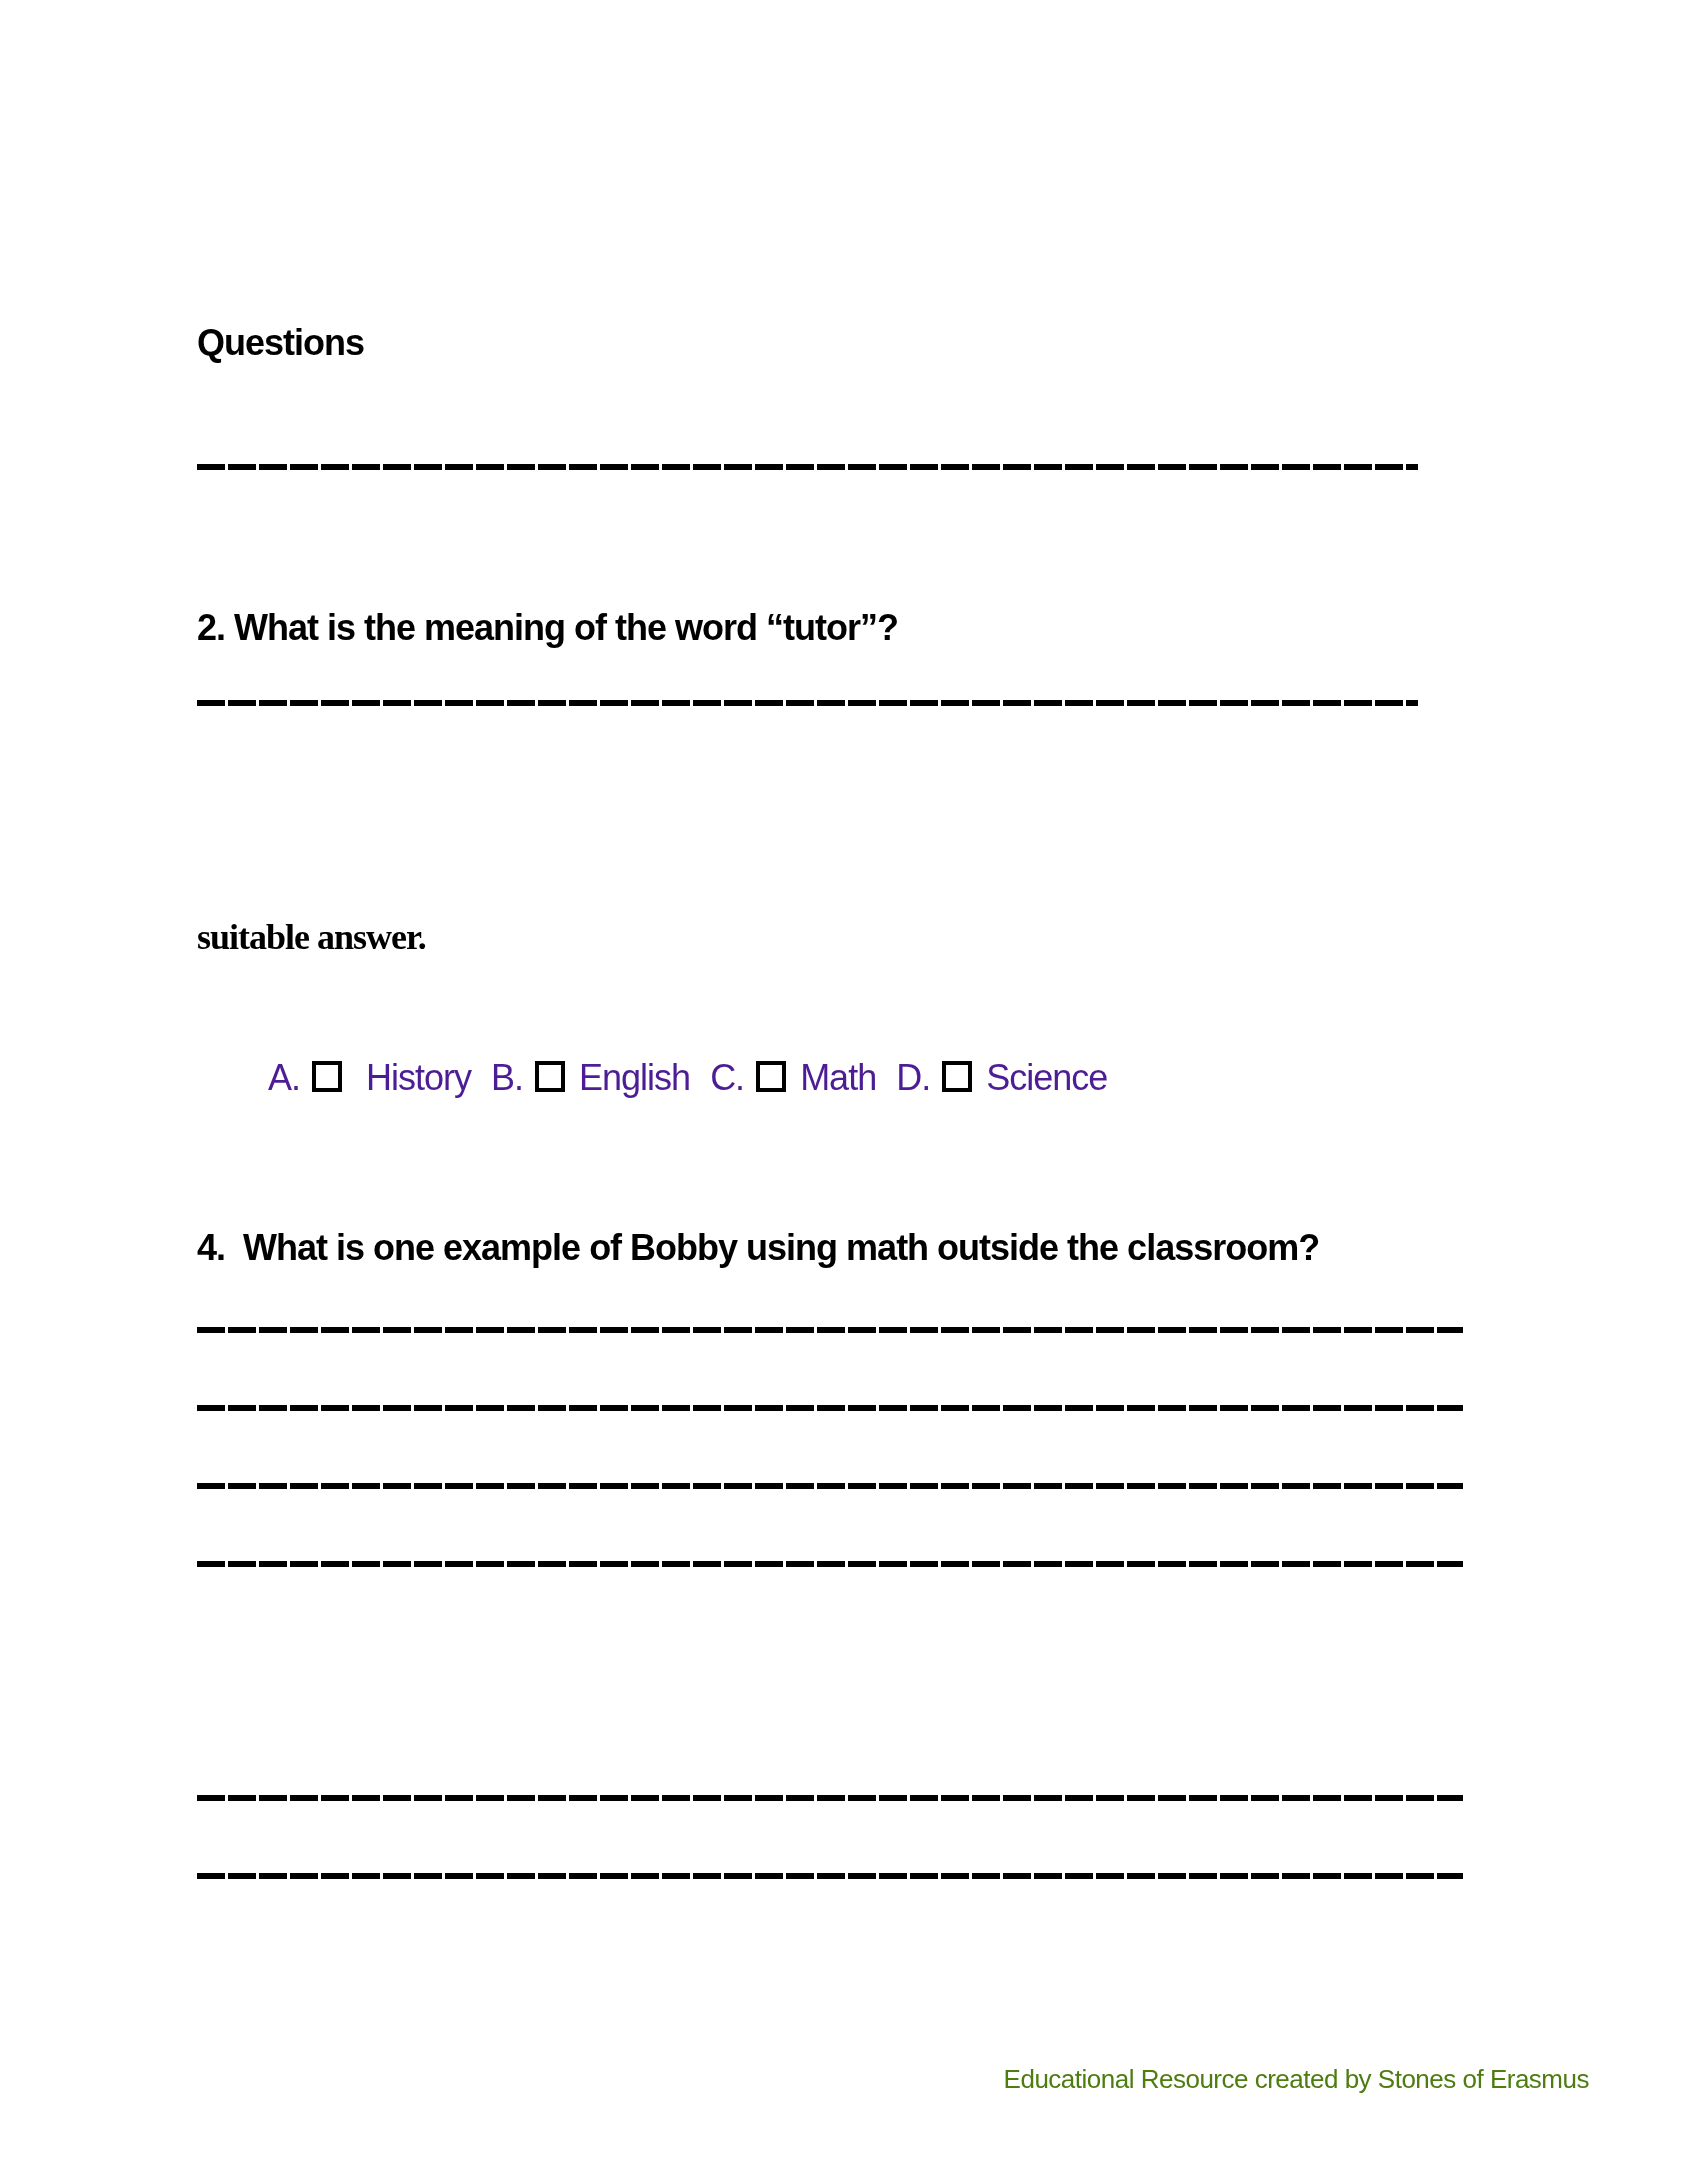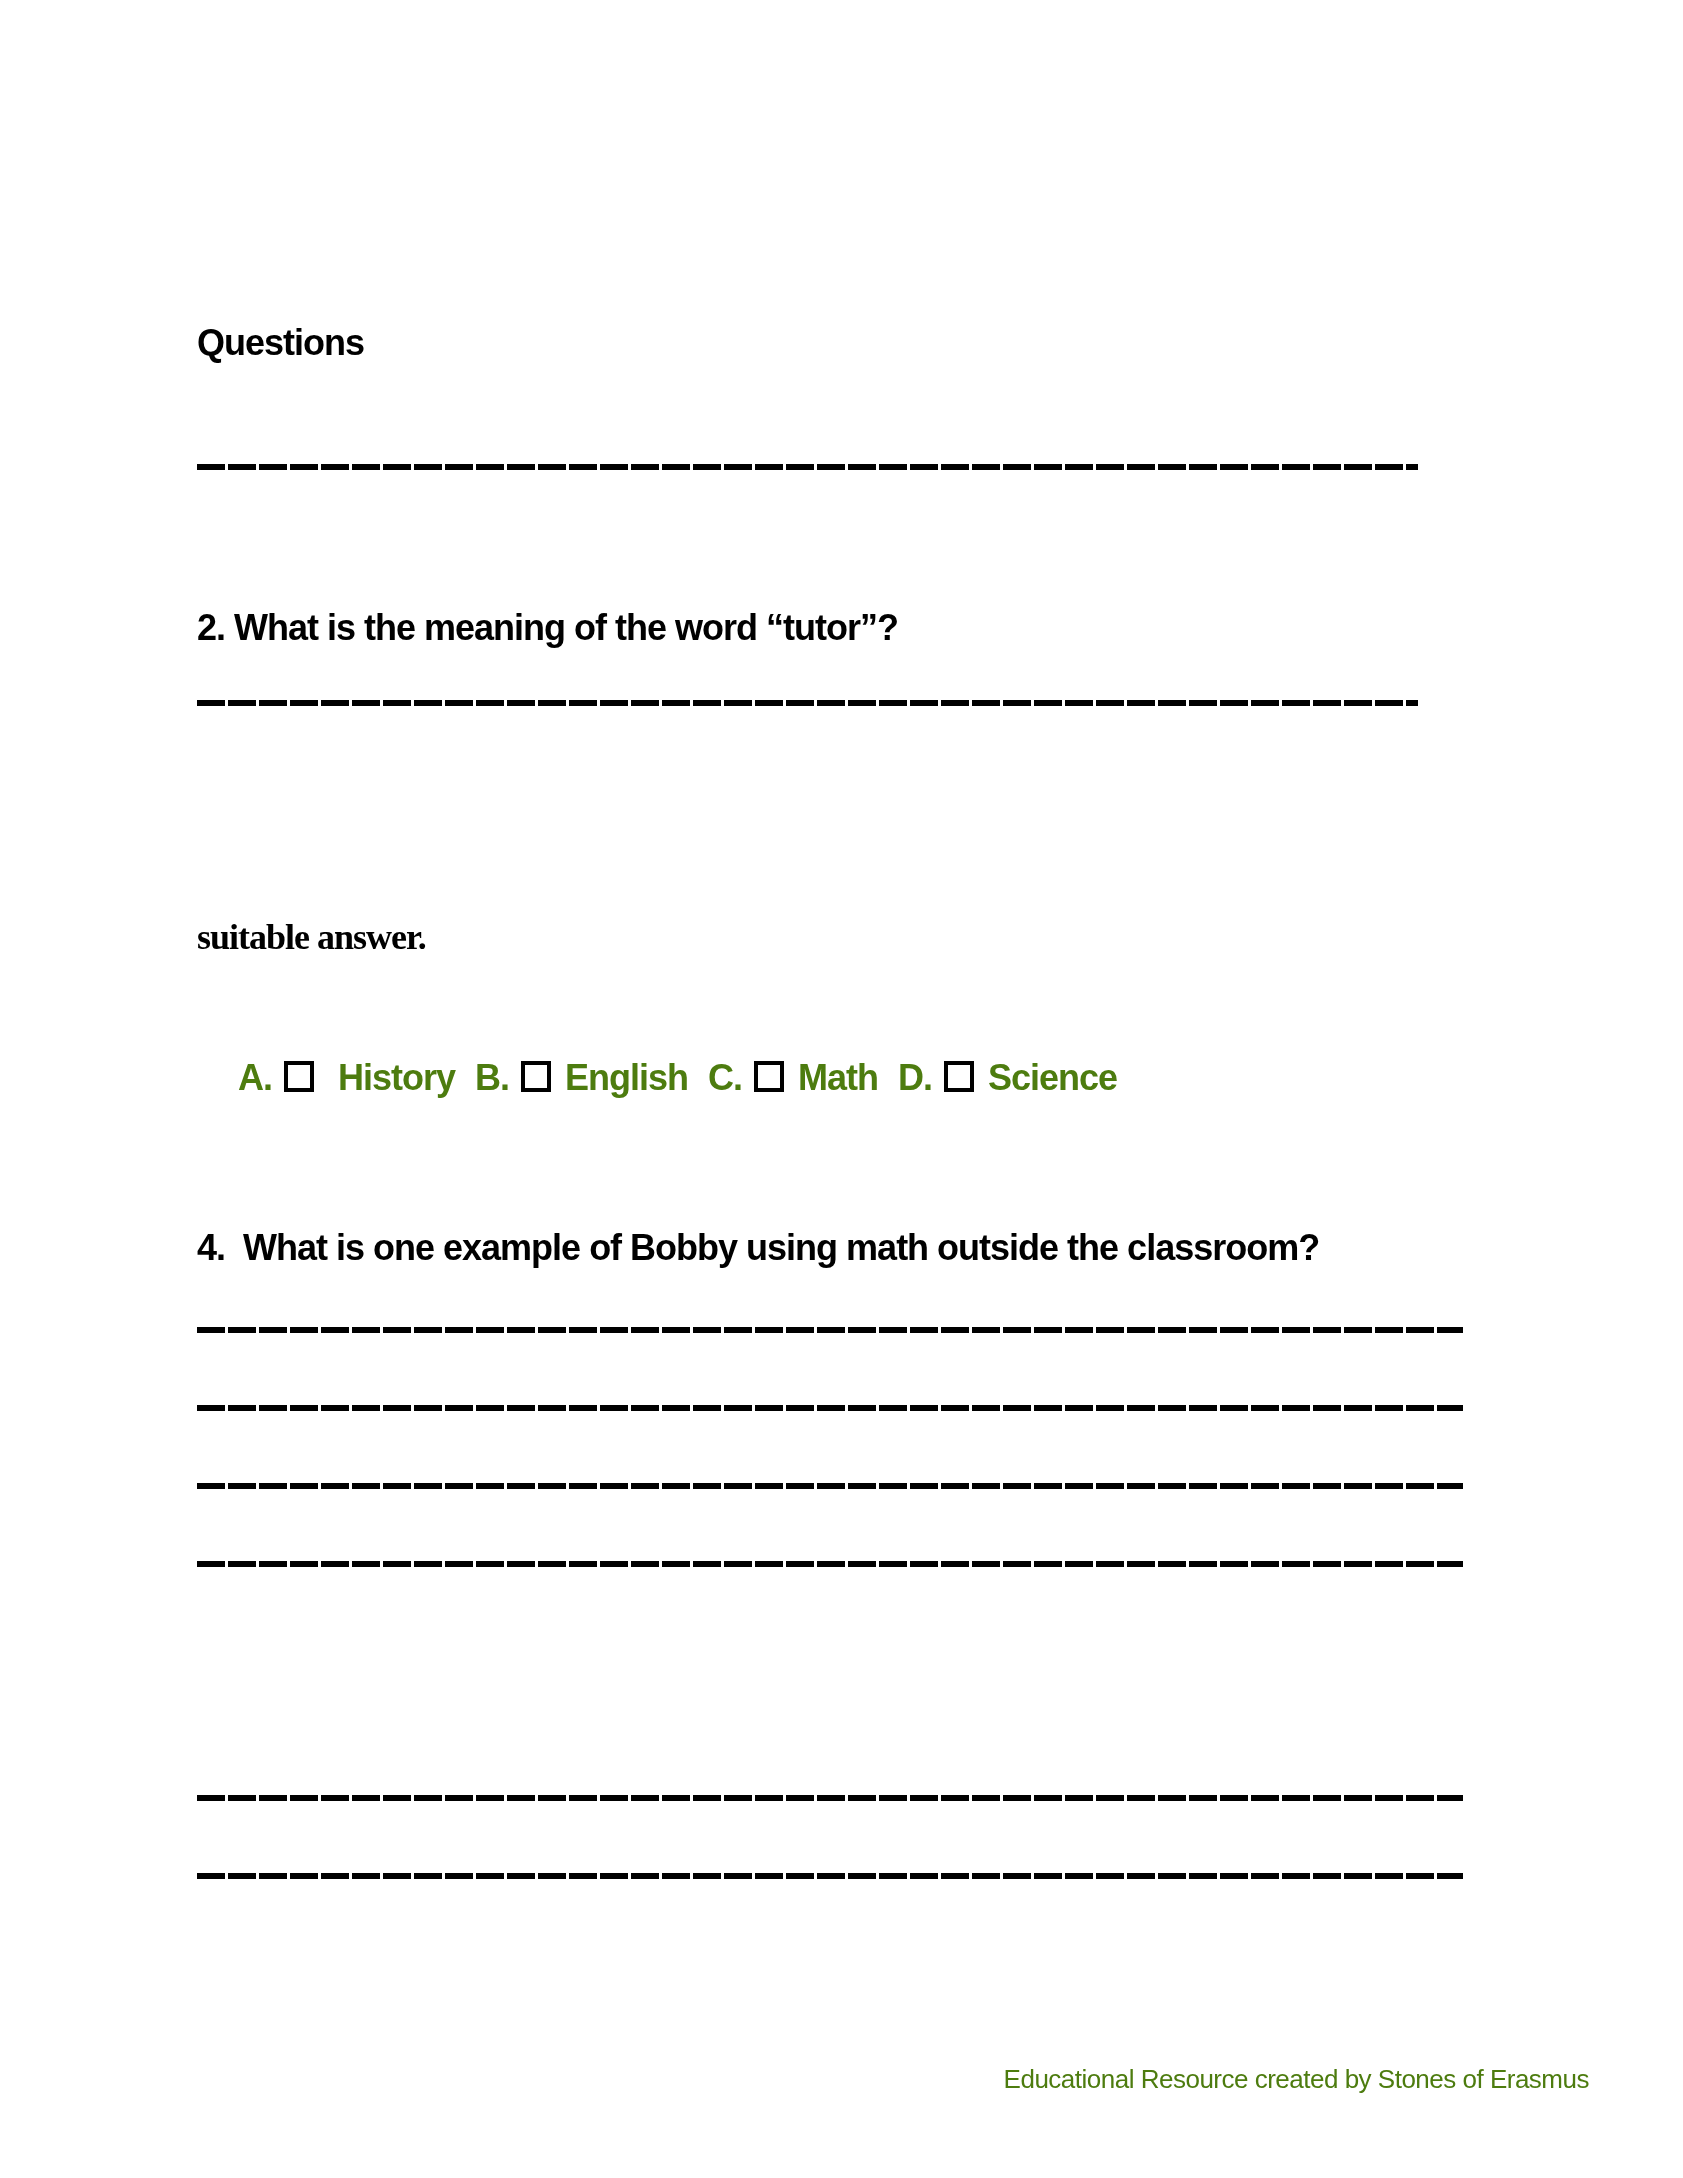--- a/index.html
+++ b/index.html
@@ -32,25 +32,25 @@
     background: repeating-linear-gradient(90deg, #000 0px, #000 28px, transparent 28px, transparent 31px);
   }
   .blank-narrow { width: 1221px; }
   .blank-wide   { width: 1266px; }
   .tick {
     font-weight: bold;
     letter-spacing: 0;
   }
   .options-row {
     position: absolute;
-    left: 238px;
+    left: 268px;
     top: 1057px;
     font-size: 36px;
-    font-weight: bold;
-    color: #4d7c0f;
+    font-weight: normal;
+    color: #4c1d95;
     letter-spacing: -1px;
     white-space: nowrap;
   }
   .option { display: inline-block; }
   .opt-label { display: inline-block; }
   .checkbox {
     display: inline-block;
     width: 22px;
     height: 23px;
     border: 4px solid #000;

